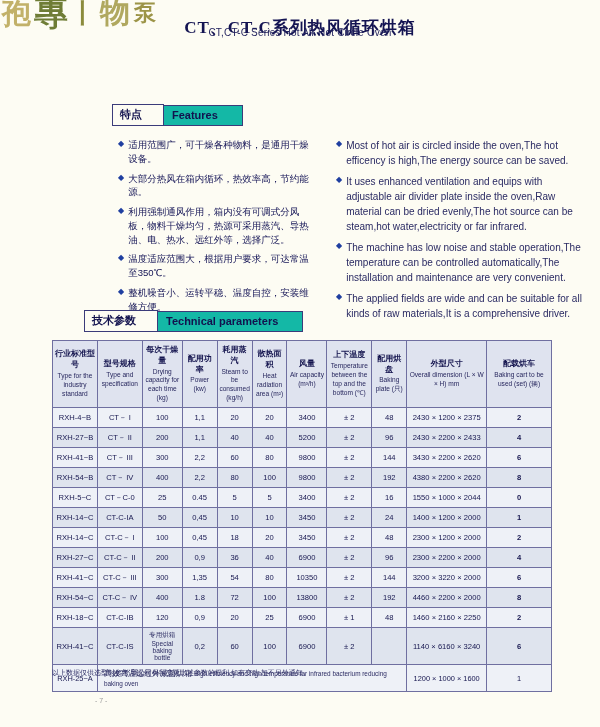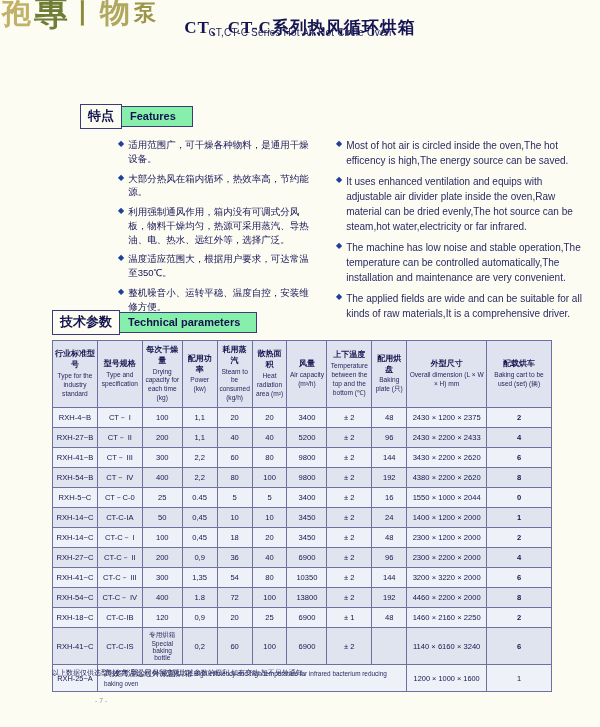--- a/index.html
+++ b/index.html
@@ -36,26 +36,26 @@
     position:absolute;left:0;right:0;top:27px;text-align:center;
     font-size:10px;color:#1f1f5c;letter-spacing:.2px;
   }
 
   
   .sec-tag{
     position:absolute;display:flex;align-items:center;
   }
   .sec-tag .cn{
     font-family:"Liberation Serif", serif;
-    font-size:13px;font-weight:bold;color:#12124e;
-    border:1px solid #3b3b7a;padding:2px 7px 3px 7px;background:#fdfcf3;
+    font-size:11px;font-weight:bold;color:#12124e;
+    border:1px solid #3b3b7a;padding:2px 21px 3px 7px;background:#fdfcf3;margin-left:32px;
   }
   .sec-tag .en{
     font-size:11px;font-weight:bold;color:#12124e;
-    border:1px solid #3b3b7a;border-left:none;padding:3px 16px 4px 8px;background:#86efac;
+    border:1px solid #3b3b7a;border-left:none;padding:3px 24px 4px 8px;background:#14b8a6;
   }
 
   
   .feat-left{position:absolute;left:118px;top:138px;width:196px;}
   .feat-right{position:absolute;left:336px;top:138px;width:252px;}
   .bullet{
     display:flex;margin-bottom:6px;line-height:1.45;
   }
   .bullet .dia{
     color:#1f3fa0;font-size:8px;line-height:1.5;margin-right:4px;flex:0 0 auto;

